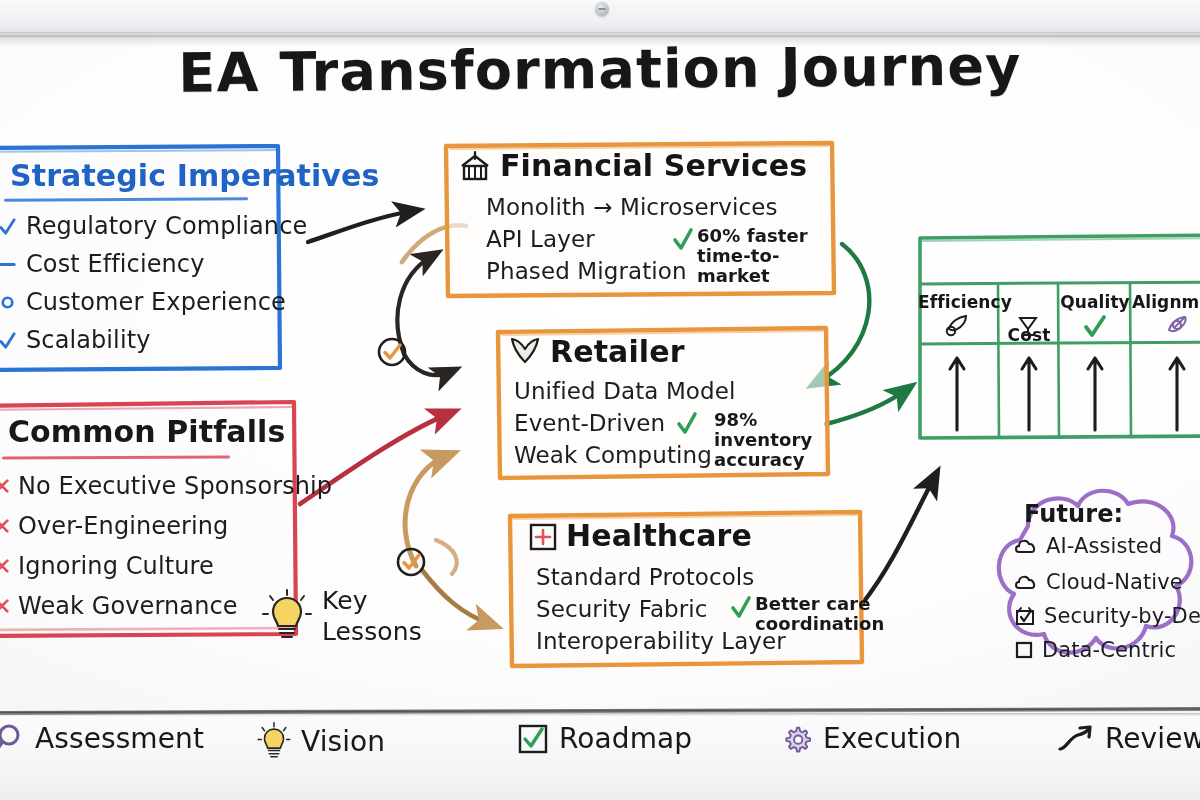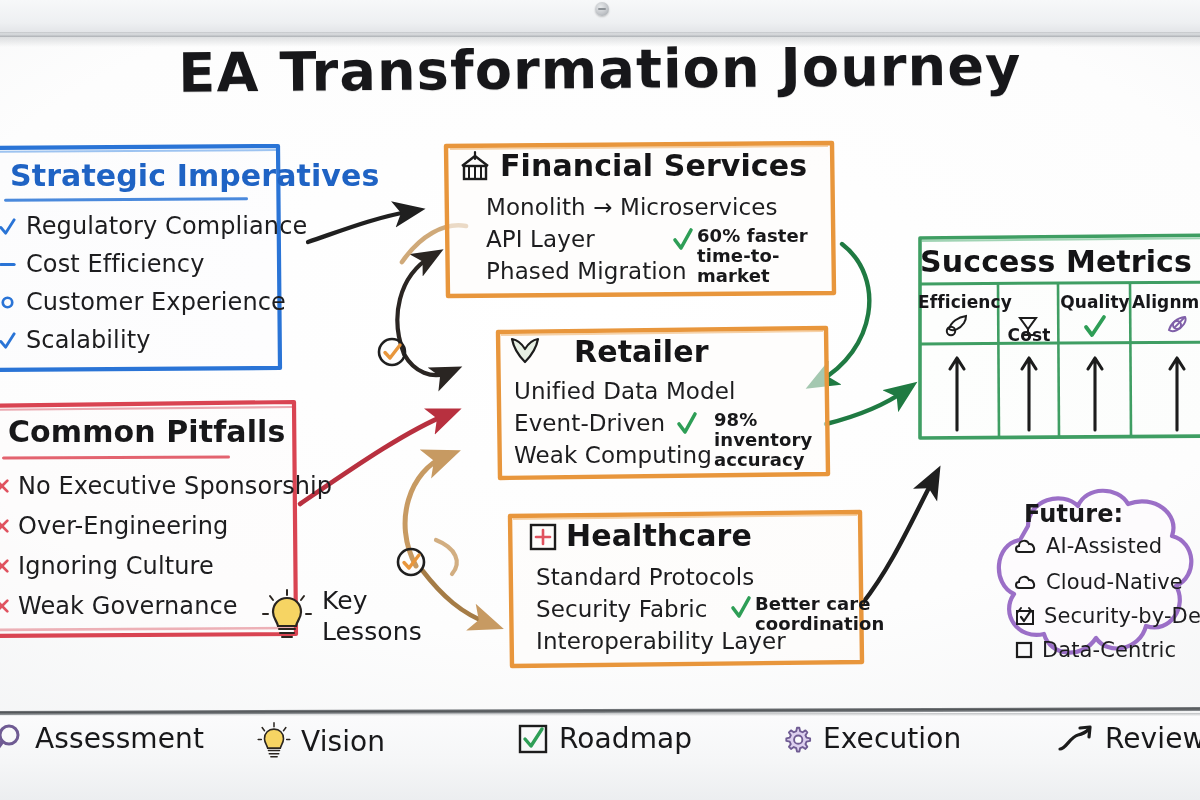--- a/index.html
+++ b/index.html
@@ -363,21 +363,21 @@
 
   <div class="mbox case" id="ret">
     <svg class="sk" viewBox="0 0 340 158" preserveAspectRatio="none">
       <path d="M6,8 L334,4 L336,150 L8,154 Z" fill="#fdfcfa" fill-opacity=".6" stroke="#e8963c" stroke-width="4.4" stroke-linejoin="round"></path>
       <path d="M9,11 L331,7" fill="none" stroke="#f0b46e" stroke-width="2" opacity=".6"></path>
     </svg>
     <div class="inner">
       <svg class="ic" style="left:16px; top:12px; width:34px; height:32px;" viewBox="0 0 34 32">
         <path d="M4,3 C6,14 11,20 17,26 C23,20 28,14 30,3 C24,4 20,8 17,13 C14,8 10,4 4,3 Z" fill="#e6efe3" stroke="#1c1c1c" stroke-width="2.2" stroke-linejoin="round"></path>
       </svg>
-      <div class="ttl hw" style="left:58px; top:10px;margin-left:24px;">Retailer</div>
+      <div class="ttl hw" style="left:58px; top:10px;">Retailer</div>
       <div class="bl hw" style="left:22px; top:54px;">Unified Data Model</div>
       <div class="bl hw" style="left:22px; top:86px;">Event-Driven</div>
       <div class="bl hw" style="left:22px; top:118px;">Weak Computing</div>
       <div class="badge" style="left:184px; top:86px;gap:16px;">
         <svg class="chk" width="22" height="24" viewBox="0 0 22 24">
           <path d="M3,13 L9,21 L19,3" fill="none" stroke="#2e9e56" stroke-width="3.6" stroke-linecap="round" stroke-linejoin="round"></path>
         </svg>
         <span class="btxt hw">98% inventory
 accuracy</span>
       </div>
@@ -413,21 +413,20 @@
     <svg class="sk" viewBox="0 0 312 208" preserveAspectRatio="none">
       <path d="M8,6 L310,3 L310,204 L8,206 Z" fill="#fbfdfb" fill-opacity=".5" stroke="#3f9e63" stroke-width="3.6" stroke-linejoin="round"></path>
       <path d="M10,9 L308,6" fill="none" stroke="#63b783" stroke-width="2" opacity=".6"></path>
       <path d="M9,52 L310,50" fill="none" stroke="#3f9e63" stroke-width="3"></path>
       <path d="M9,112 L310,110" fill="none" stroke="#3f9e63" stroke-width="3"></path>
       <path d="M86,52 L87,206" fill="none" stroke="#3f9e63" stroke-width="2.6"></path>
       <path d="M146,51 L147,205" fill="none" stroke="#3f9e63" stroke-width="2.6"></path>
       <path d="M218,50 L219,204" fill="none" stroke="#3f9e63" stroke-width="2.6"></path>
     </svg>
     <div class="inner">
-      <div class="ttl hw">Success Metrics</div>
 
       <div class="mcol-head hw" style="left:6px; top:60px; width:78px;">Efficiency</div>
       <svg class="mcol-ic" style="left:32px; top:82px; width:26px; height:24px;" viewBox="0 0 26 24">
         <path d="M22,2 C14,3 7,8 5,15 C9,18 16,15 20,9 C22,6 22,4 22,2 Z" fill="none" stroke="#1c1c1c" stroke-width="2"></path>
         <circle cx="7" cy="17" r="4.2" fill="none" stroke="#1c1c1c" stroke-width="2"></circle>
       </svg>
       <svg class="mcol-arrow" style="left:34px; top:120px; width:22px; height:80px;" viewBox="0 0 22 80">
         <path d="M11,78 L11,8 M4,17 L11,6 L18,17" fill="none" stroke="#1c1c1c" stroke-width="3.1" stroke-linecap="round" stroke-linejoin="round"></path>
       </svg>
 

